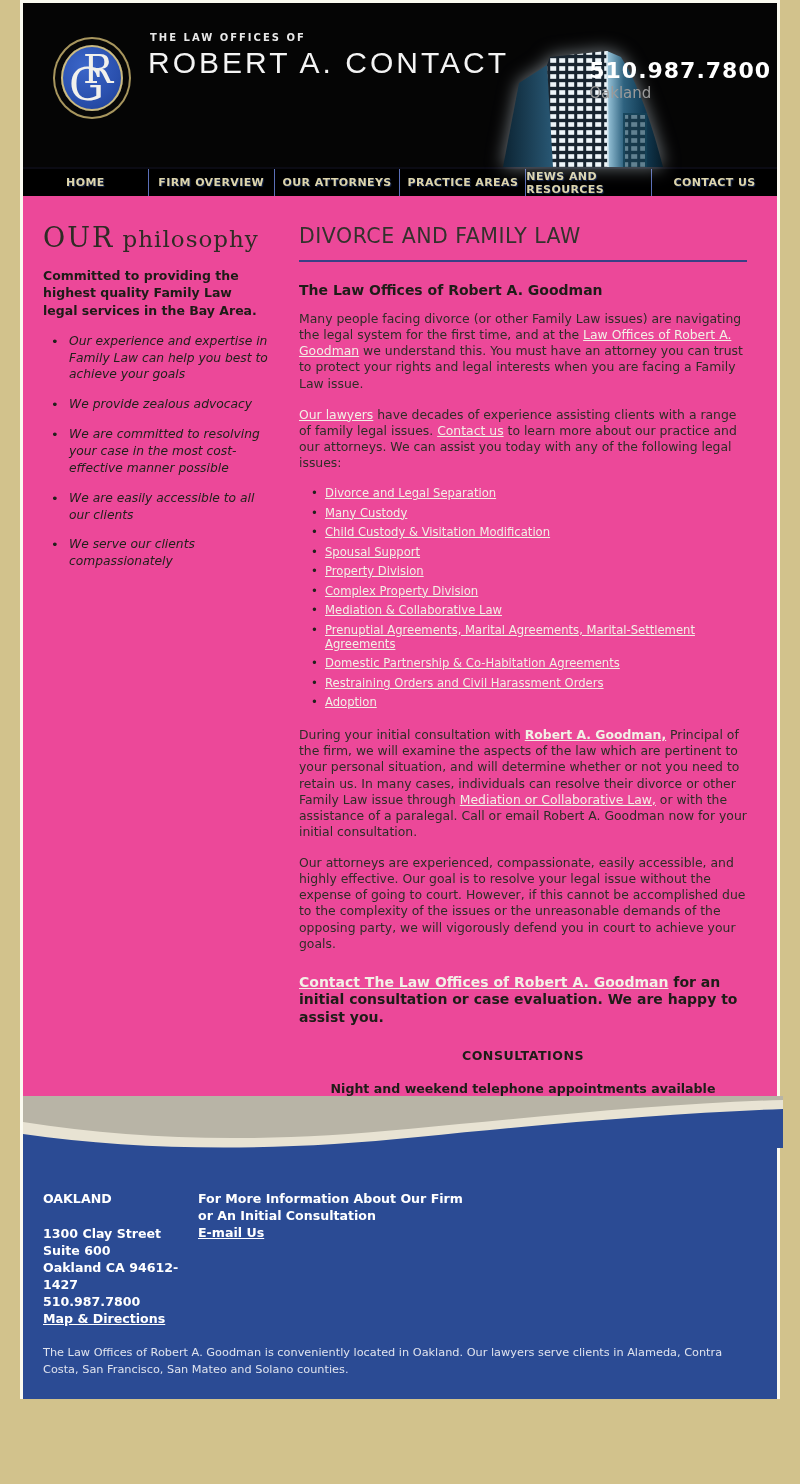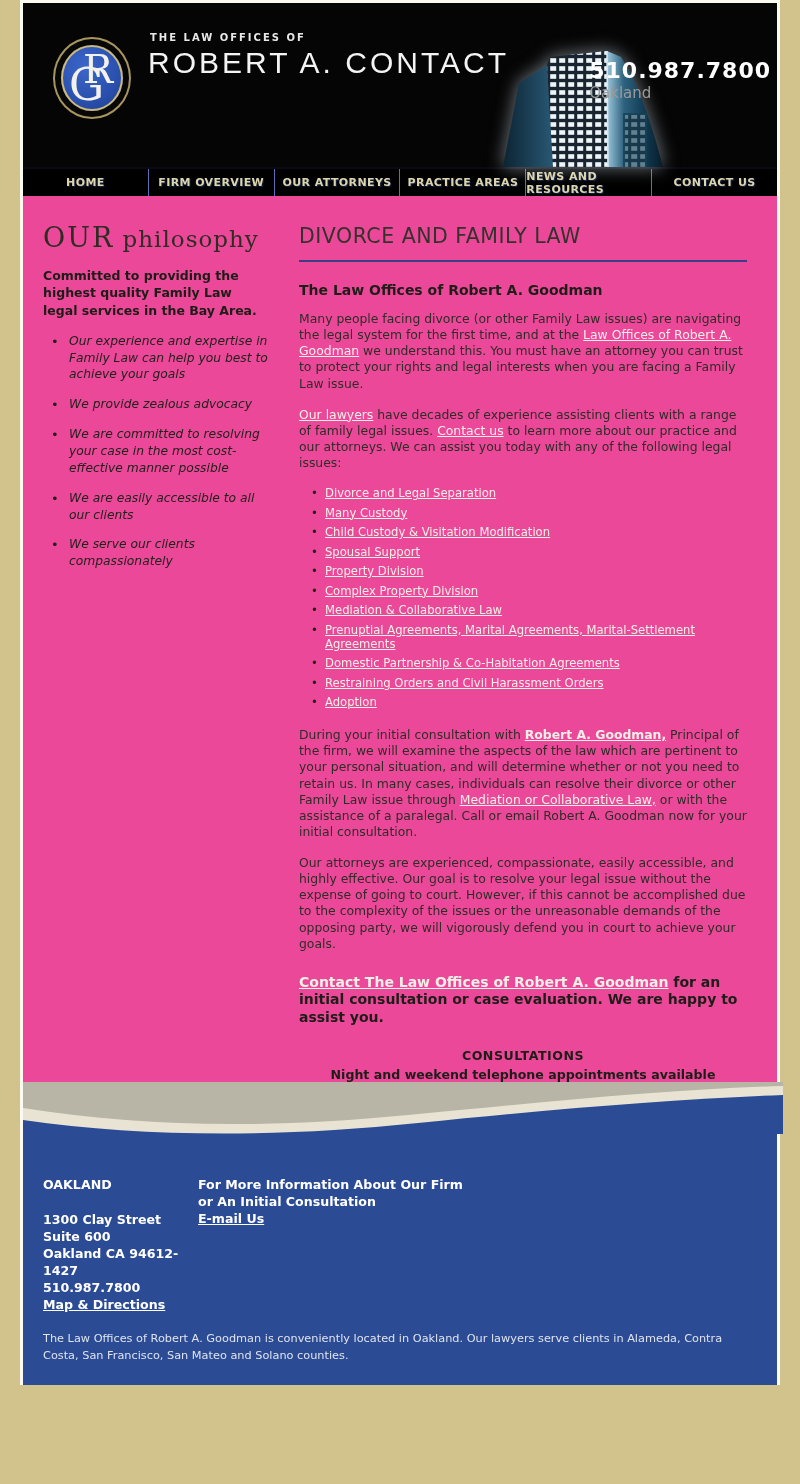--- a/index.html
+++ b/index.html
@@ -49,21 +49,21 @@
   .para.bold { font-weight:bold; font-size:13.6px; line-height:1.25; color:#1e1d18; }
   .ilink { color:#f2f0e6; text-decoration:underline; cursor:pointer; }
   .ilink.b { font-weight:bold; }
   .pa-list { list-style:none; margin:2px 0 18px 12px; }
   .pa-list li { position:relative; padding-left:14px; margin-bottom:5.5px; font-size:11.6px; }
   .pa-list li::before { content:"•"; position:absolute; left:0; top:0; color:#22211c; }
   .pa-list a { color:#f2f0e6; text-decoration:underline; cursor:pointer; }
   .cta { font-size:14px; font-weight:bold; line-height:1.25; color:#1e1d18; margin:22px 0 16px; }
   .cta .ilink { font-size:14px; }
   .consult { text-align:center; font-weight:bold; font-size:12.6px; color:#1e1d18; margin-top:22px; }
-  .consult .c1 { letter-spacing:.5px; margin-bottom:4px; }
+  .consult .c1 { letter-spacing:.5px; margin-bottom:18px; }
 
   
   .wave { display:block; width:760px; height:52px; background:#b8b4a6; }
   .footer { background:#2b4b94; color:#e6e9f2; padding:4px 20px 20px 20px; }
   .f-cols { display:flex; margin:38px 0 8px 0; }
   .f-office { width:155px; font-size:12.6px; font-weight:bold; color:#ffffff; line-height:1.35; }
   .f-office .city { margin-bottom:18px; }
   .f-link { color:#ffffff; text-decoration:underline; cursor:pointer; display:inline-block; }
   .f-contact { font-size:12.6px; font-weight:bold; color:#ffffff; line-height:1.35; }
   .f-para { font-size:11.3px; line-height:1.48; margin-top:18px; color:#dfe3ee; }

